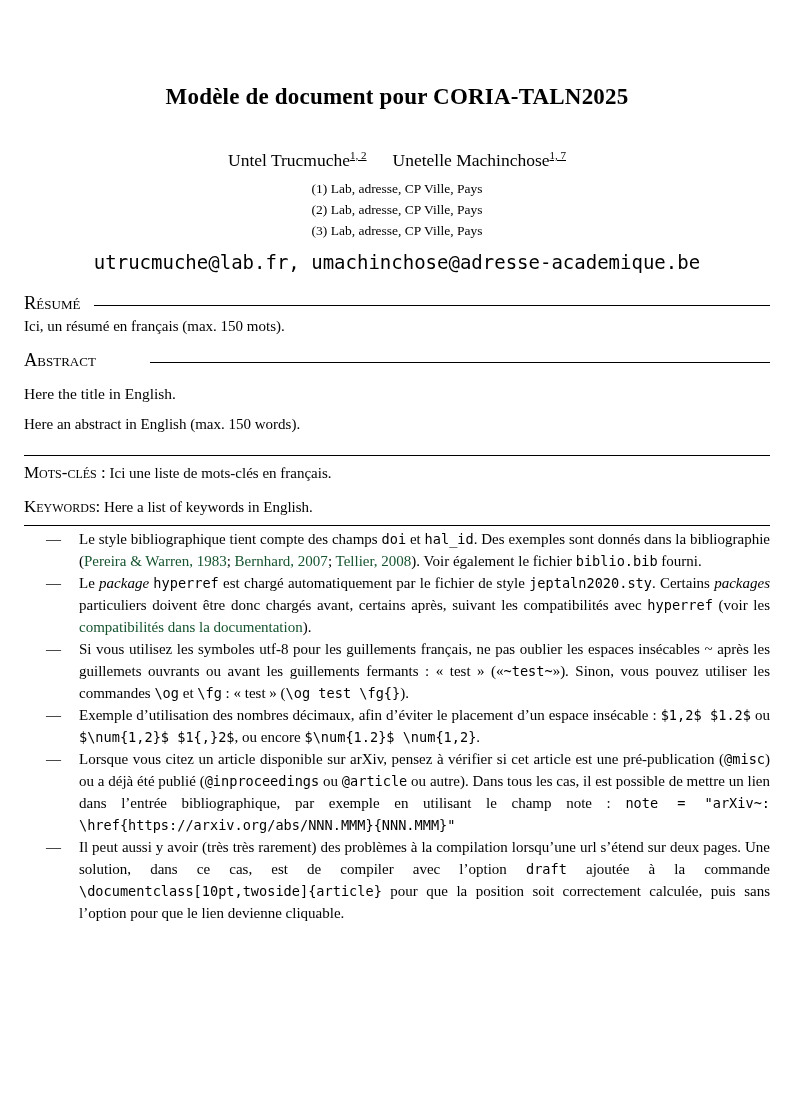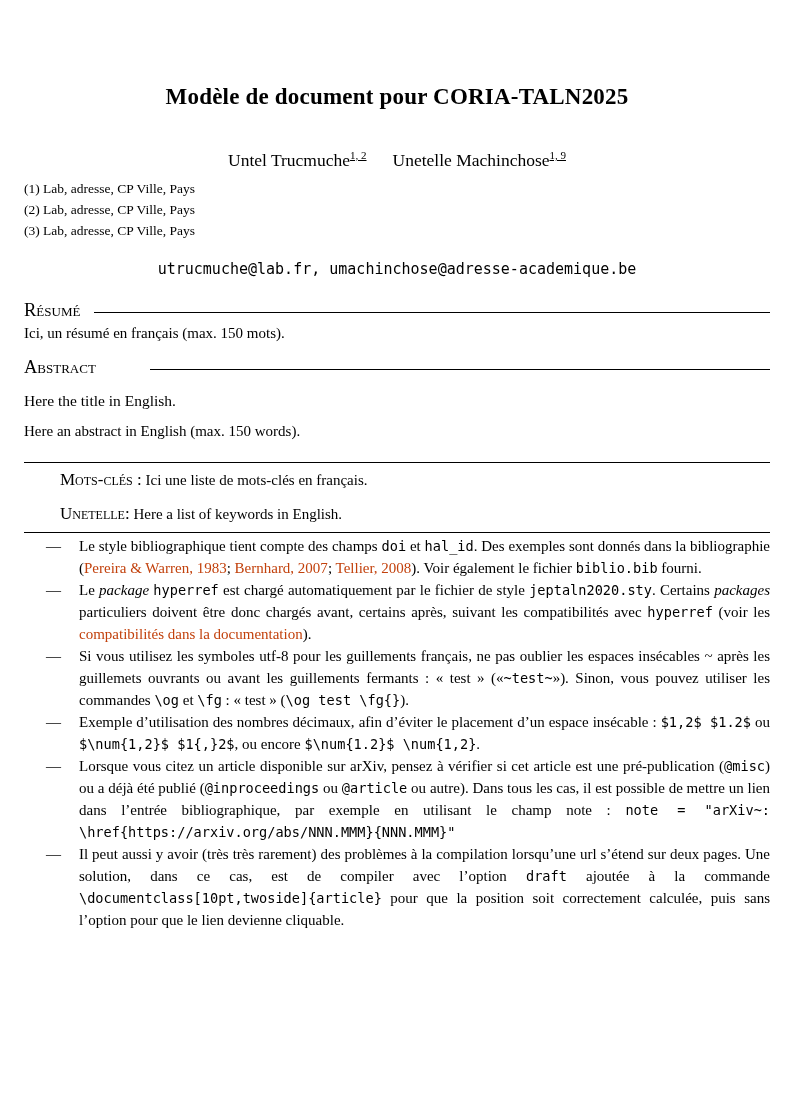--- a/index.html
+++ b/index.html
@@ -24,29 +24,29 @@
   .authors{
     margin-top:40px;
     text-align:center;
     font-size:17.5px;
   }
   .author{display:inline-block;}
   .author + .author{margin-left:26px;}
   .author sup{font-size:11px;line-height:0;text-decoration:underline;}
   .affiliations{
     margin-top:7px;
-    text-align:left;
+    text-align:center;
     font-size:13.5px;
     line-height:21px;
   }
   .emails{
-    margin-top:18px;
+    margin-top:11px;
     text-align:center;
     font-family:"DejaVu Sans Mono",monospace;
-    font-size:15px;
+    font-size:19px;
     line-height:21px;
   }
   
   .section-row{
     display:flex;
     align-items:center;
   }
   .sc-label{
     font-variant:small-caps;
     font-size:18.5px;
@@ -66,21 +66,20 @@
   .en-title{margin-top:14px;font-weight:normal;font-size:15.5px;}
   .abstract-text{
     margin-top:11px;
     border-bottom:1.6px solid #000;
     padding-bottom:20px;
   }
   .kw-row{margin-top:6px;font-size:15px;line-height:22px;}
   .kw-row .sc-inline{
     font-variant:small-caps;
     font-size:17px;
-    margin-left:36px;
   }
   .keywords-row{margin-top:12px;}
   .full-rule{
     border-bottom:1.8px solid #000;
     margin-top:7px;
   }
   
   .rappels-heading{
     margin-top:111px;
     font-weight:bold;
@@ -100,31 +99,31 @@
     left:22px;
     top:0;
   }
   
   .seg-text{}
   .seg-mono{
     font-family:"DejaVu Sans Mono",monospace;
     font-size:13.6px;
   }
   .seg-italic{font-style:italic;}
-  .seg-link{color:#c2410c;}
+  .seg-link{color:#14532d;}
 </style>
 </head>
 <body>
 
 <div class="page">
 
   <div class="title">Modèle de document pour CORIA-TALN2025</div>
 
   <div class="authors">
-    <span class="author"><span>Untel Trucmuche</span><sup>1, 2</sup></span><span class="author"><span>Unetelle Machinchose</span><sup>1, 9</sup></span>
+    <span class="author"><span>Untel Trucmuche</span><sup>1, 2</sup></span><span class="author"><span>Unetelle Machinchose</span><sup>1, 7</sup></span>
   </div>
 
   <div class="affiliations">
     <div>(1) Lab, adresse, CP Ville, Pays</div>
     <div>(2) Lab, adresse, CP Ville, Pays</div>
     <div>(3) Lab, adresse, CP Ville, Pays</div>
   </div>
 
   <div class="emails">utrucmuche@lab.fr, umachinchose@adresse-academique.be</div>
 
@@ -139,21 +138,21 @@
     <span class="rule-line"></span>
   </div>
   <div class="en-title">Here the title in English.</div>
   <div class="body-line abstract-text">Here an abstract in English (max. 150 words).</div>
 
   <div class="kw-row">
     <span class="sc-inline">Mots-clés :</span><span> Ici une liste de mots-clés en français.</span>
   </div>
 
   <div class="kw-row keywords-row">
-    <span class="sc-inline">Unetelle:</span><span> Here a list of keywords in English.</span>
+    <span class="sc-inline">Keywords:</span><span> Here a list of keywords in English.</span>
   </div>
 
   <div class="full-rule"></div>
 
 
   <div class="bullet-list">
     <div class="bullet-item">
       <span class="dash-marker">—</span>
       <span class="bullet-text"><span class="seg-text">Le style bibliographique tient compte des champs </span><span class="seg-mono">doi</span><span class="seg-text"> et </span><span class="seg-mono">hal_id</span><span class="seg-text">. Des exemples sont donnés dans la bibliographie (</span><span class="seg-link">Pereira &amp; Warren, 1983</span><span class="seg-text">; </span><span class="seg-link">Bernhard, 2007</span><span class="seg-text">; </span><span class="seg-link">Tellier, 2008</span><span class="seg-text">). Voir également le fichier </span><span class="seg-mono">biblio.bib</span><span class="seg-text"> fourni.</span></span>
     </div>

